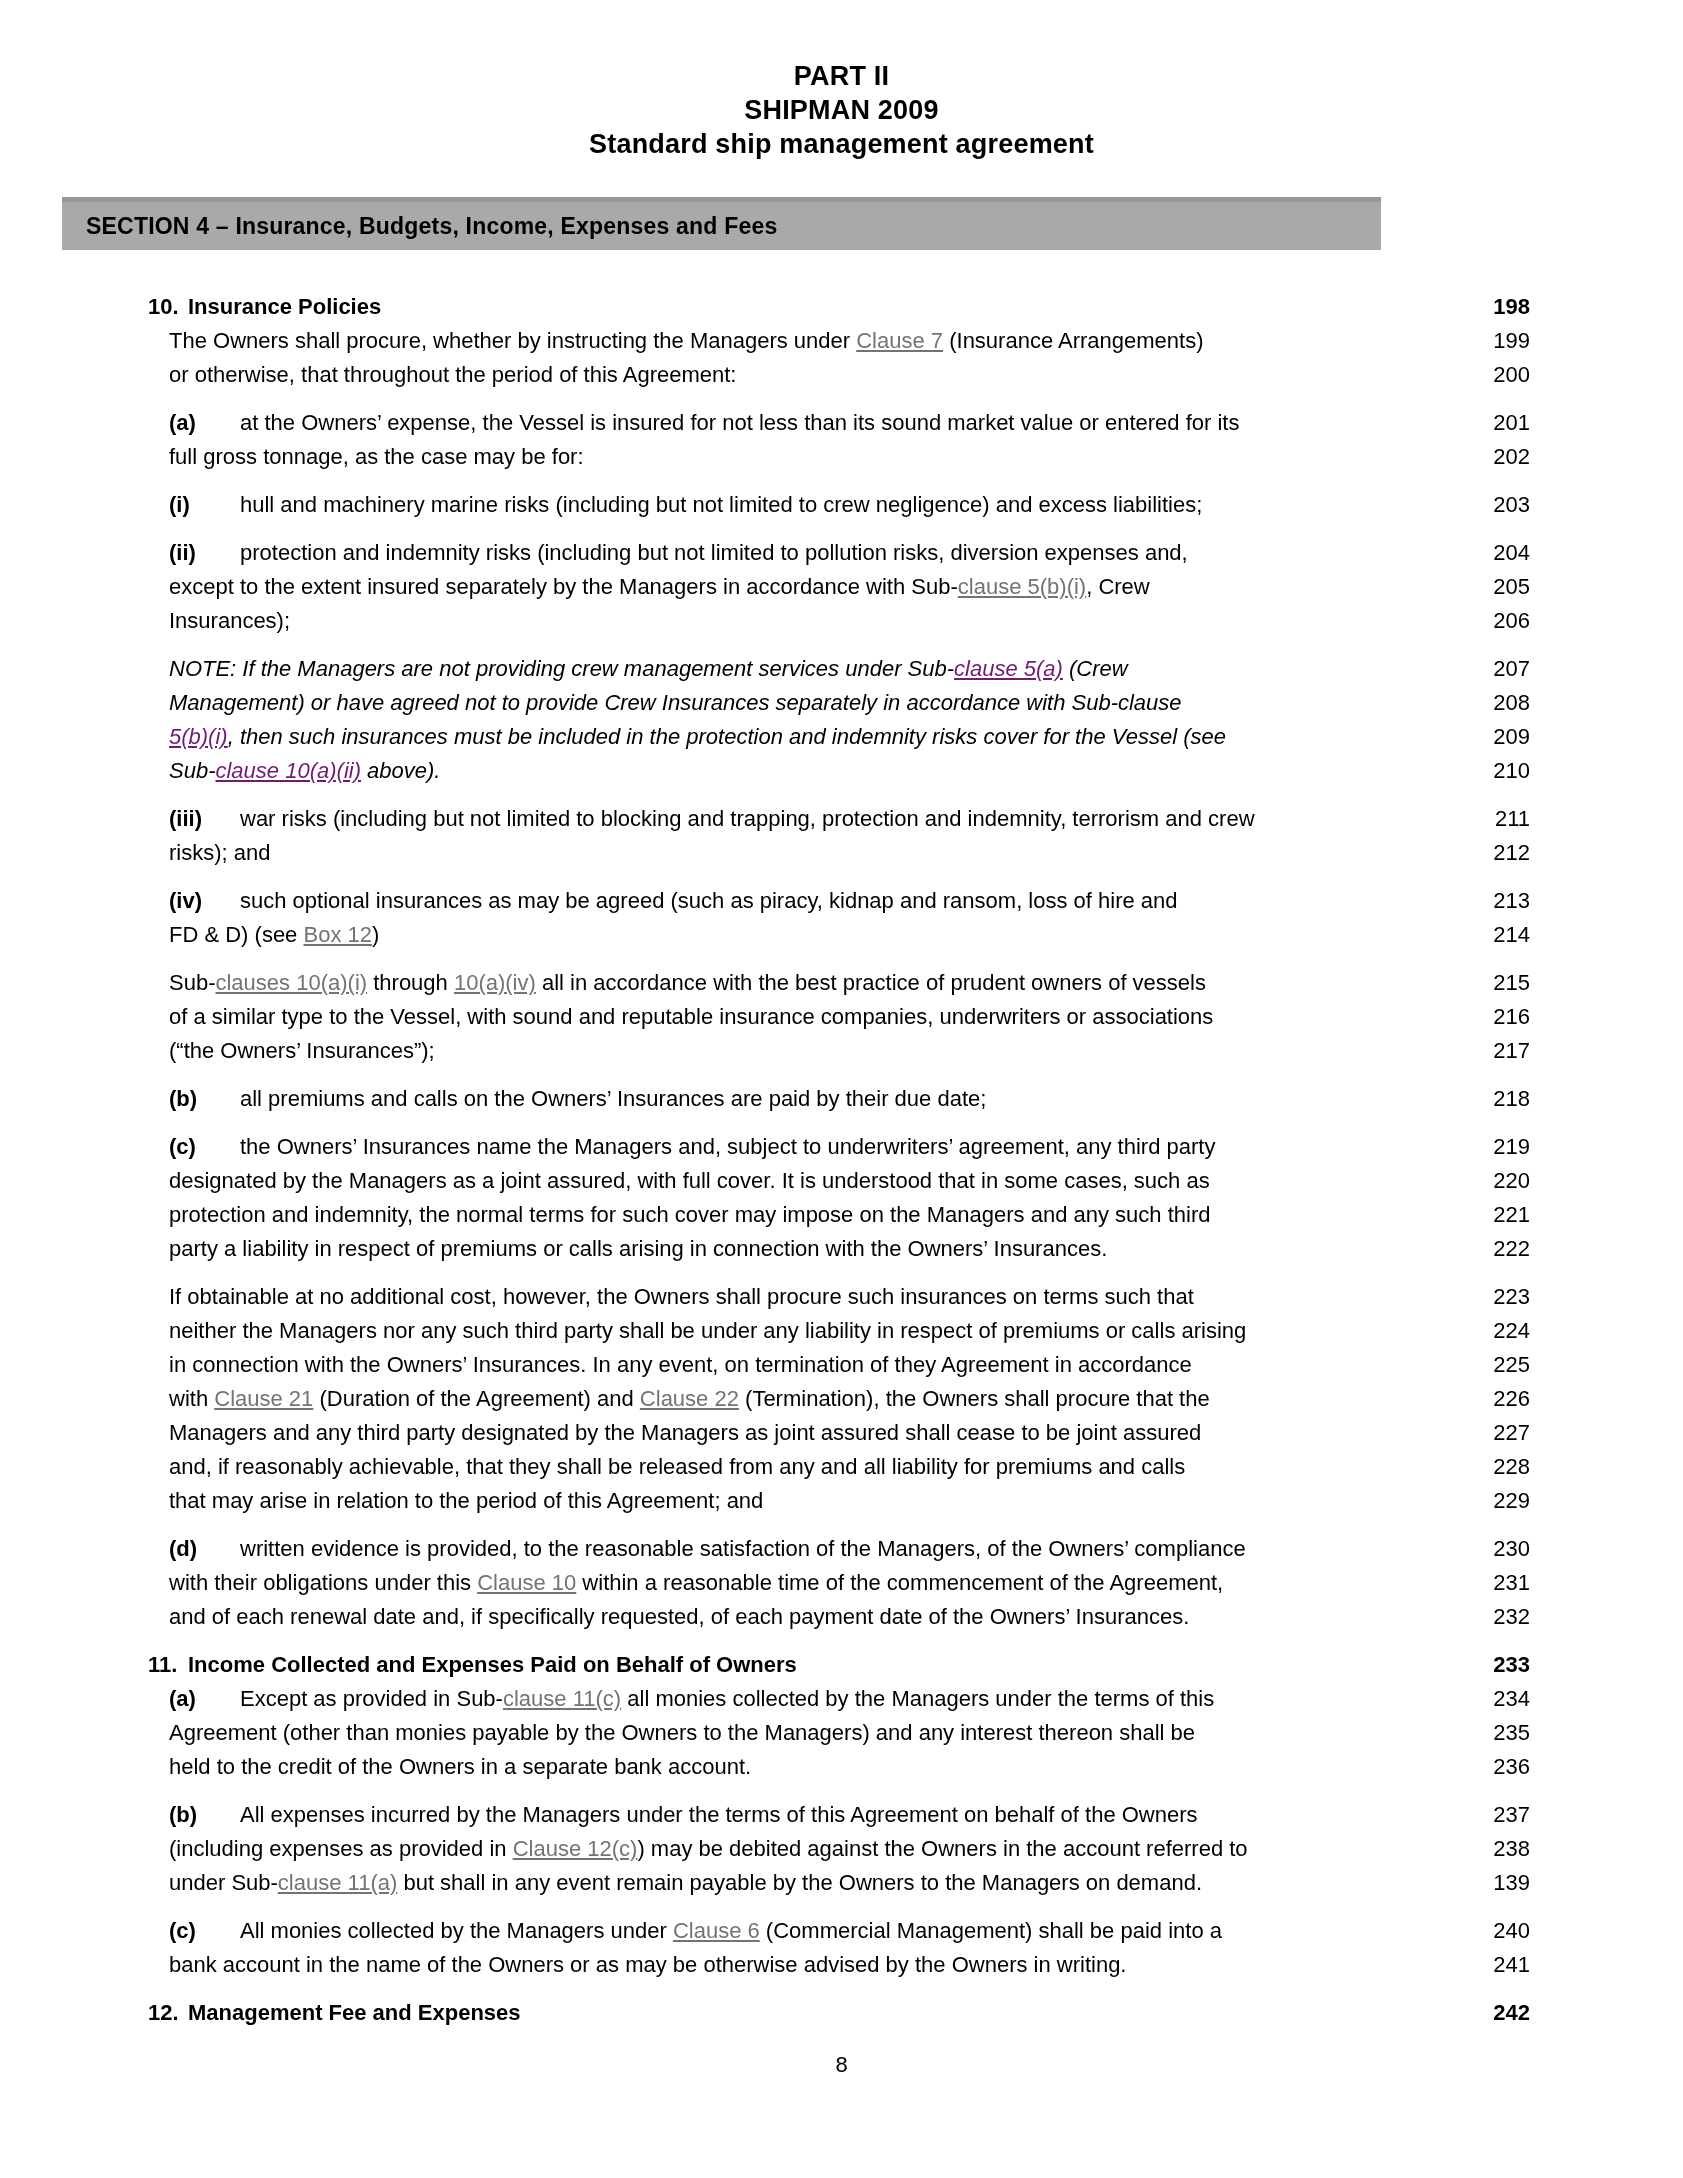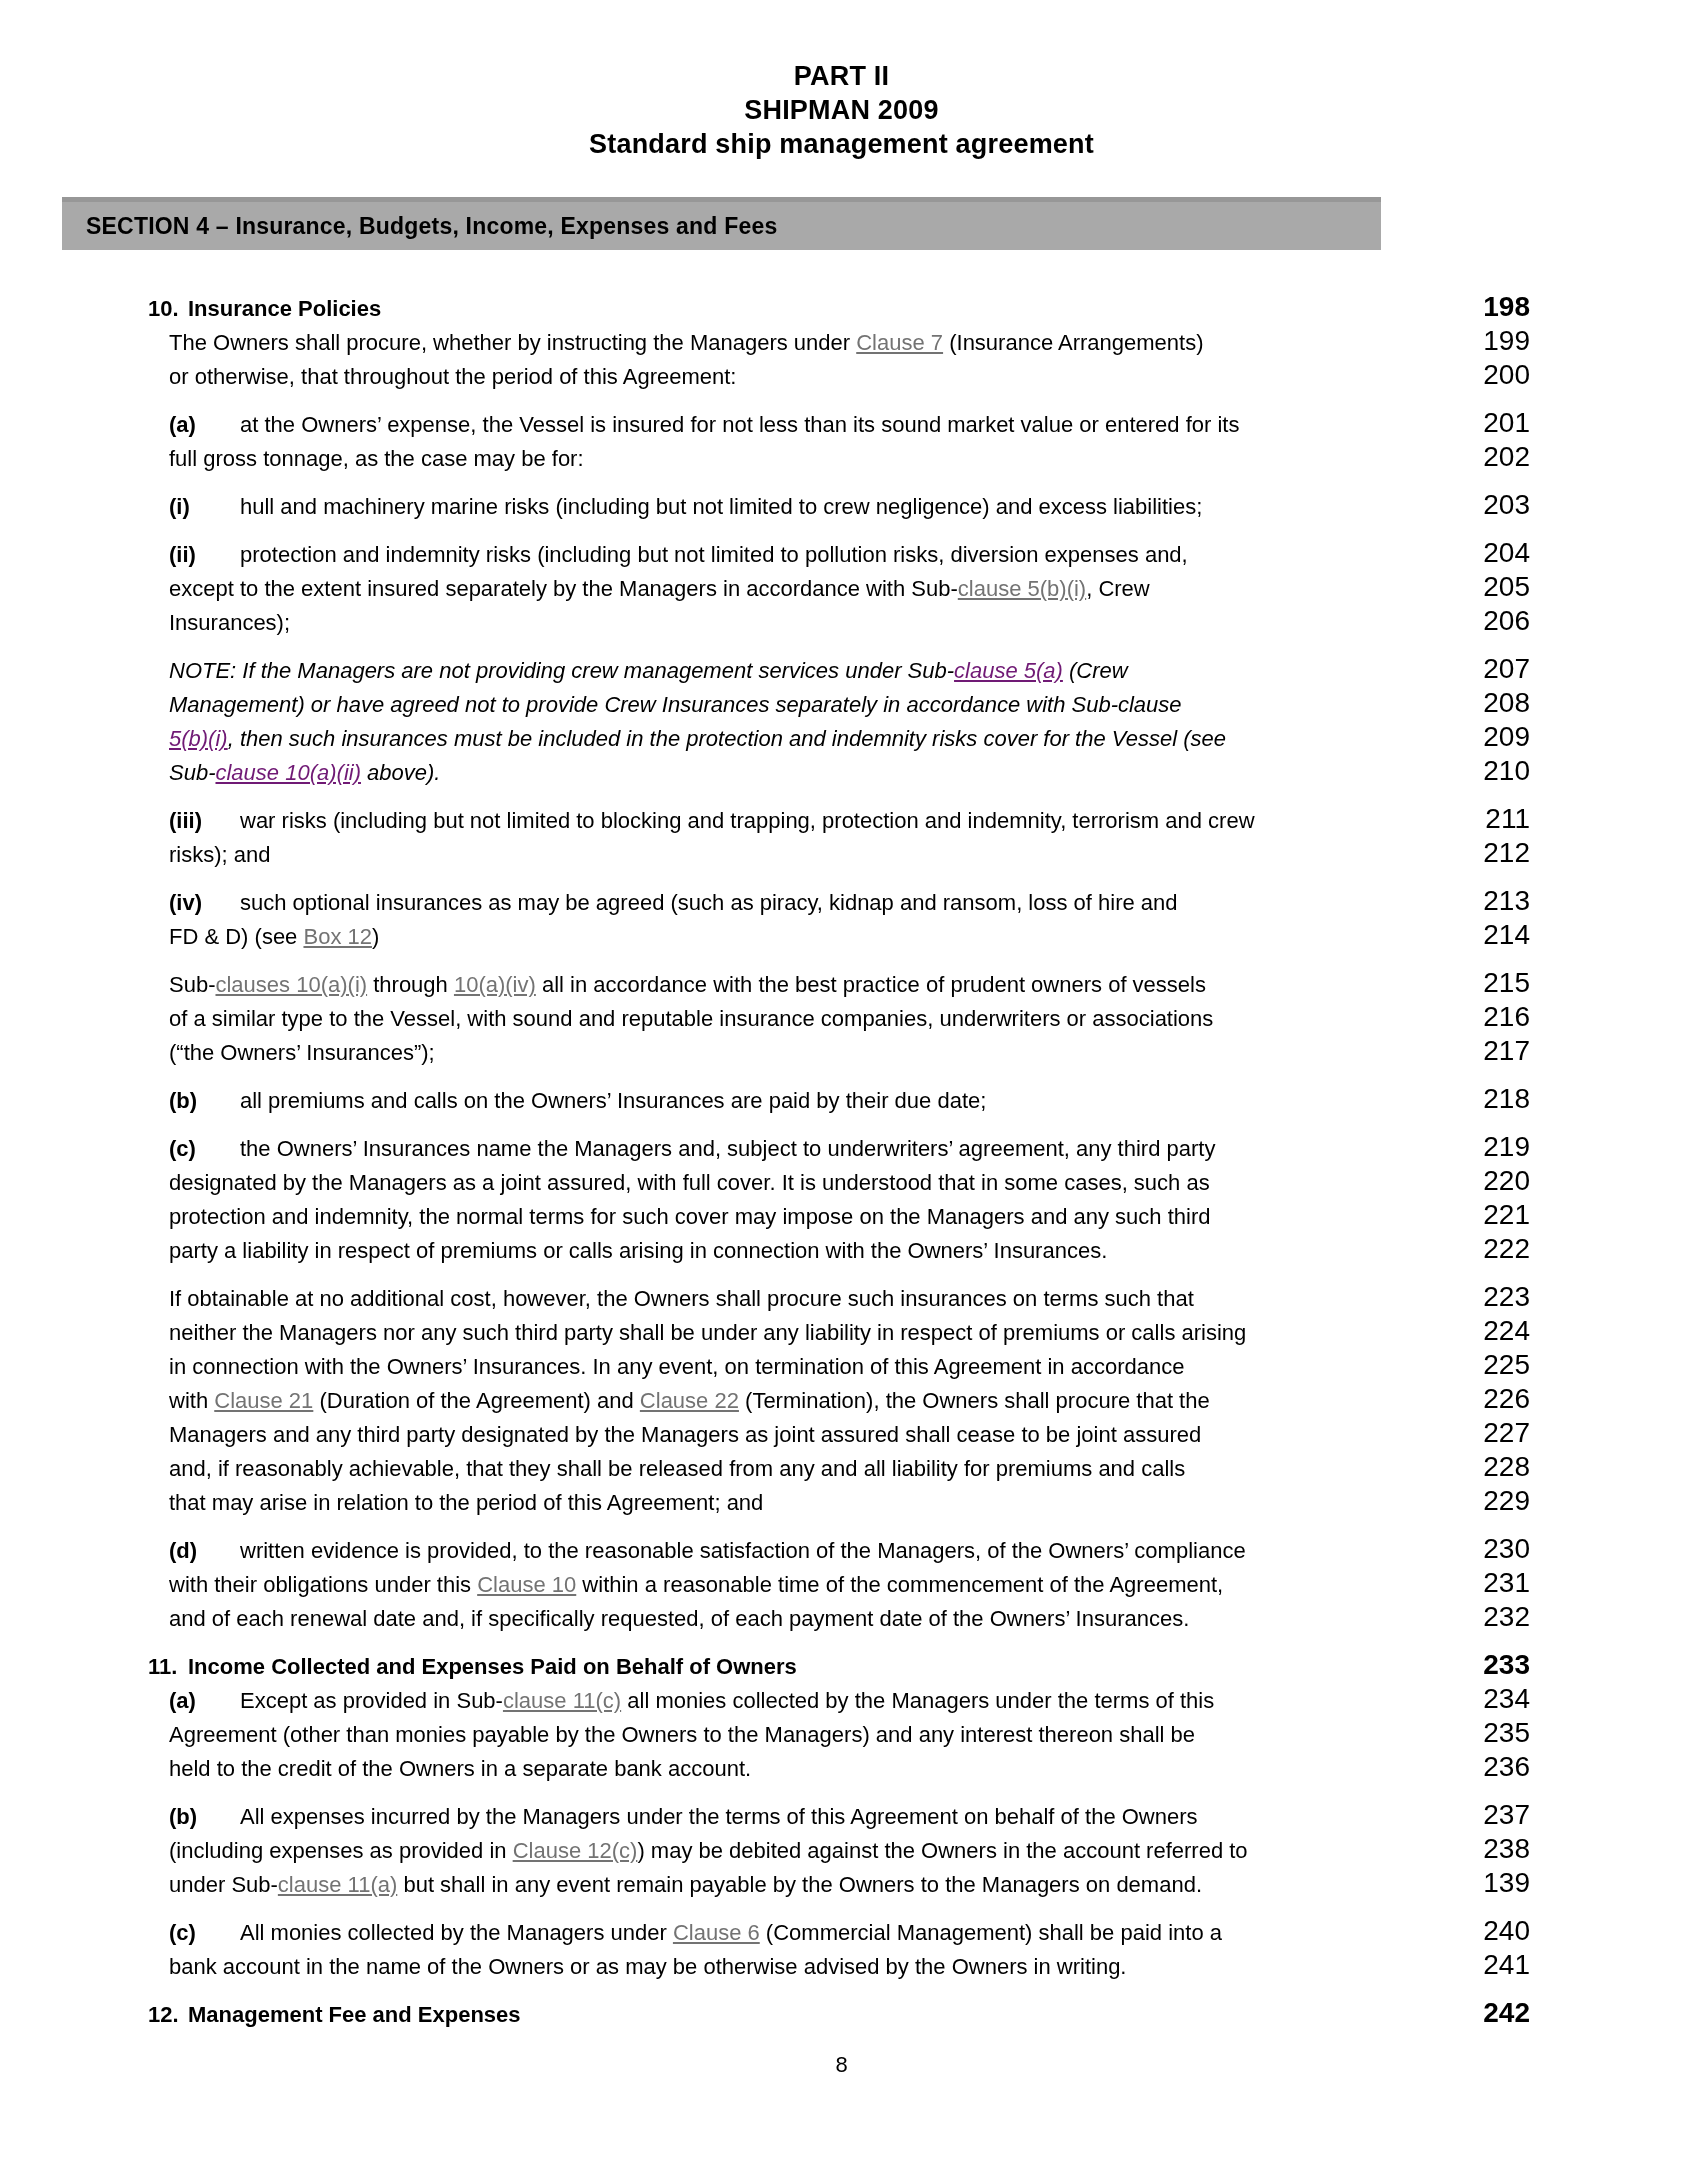--- a/index.html
+++ b/index.html
@@ -56,21 +56,21 @@
     white-space: nowrap;
     overflow: visible;
   }
   .line.body .text { padding-left: 21px; box-sizing: border-box; }
   .line.heading { font-weight: bold; }
   .hnum { display: inline-block; width: 40px; }
   .marker { display: inline-block; width: 71px; font-weight: bold; }
   .num {
     width: 95px;
     text-align: right;
-    font-size: 28px;
+    font-size: 22px;
     flex-shrink: 0;
   }
   .seg-b { font-weight: bold; margin-top: 23px; }
   .seg-i { font-style: italic; }
   .seg-l {
     color: #737373;
     text-decoration: underline;
     cursor: pointer;
   }
   .seg-il {
@@ -201,21 +201,21 @@
       </div>
       <div class="line gap body">
         <div class="text"><span>If obtainable at no additional cost, however, the Owners shall procure such insurances on terms such that</span></div>
         <div class="num">223</div>
       </div>
       <div class="line body">
         <div class="text"><span>neither the Managers nor any such third party shall be under any liability in respect of premiums or calls arising</span></div>
         <div class="num">224</div>
       </div>
       <div class="line body">
-        <div class="text"><span>in connection with the Owners’ Insurances. In any event, on termination of this Agreement in accordance</span></div>
+        <div class="text"><span>in connection with the Owners’ Insurances. In any event, on termination of they Agreement in accordance</span></div>
         <div class="num">225</div>
       </div>
       <div class="line body">
         <div class="text"><span>with </span><span class="seg-l">Clause 21</span><span> (Duration of the Agreement) and </span><span class="seg-l">Clause 22</span><span> (Termination), the Owners shall procure that the</span></div>
         <div class="num">226</div>
       </div>
       <div class="line body">
         <div class="text"><span>Managers and any third party designated by the Managers as joint assured shall cease to be joint assured</span></div>
         <div class="num">227</div>
       </div>

